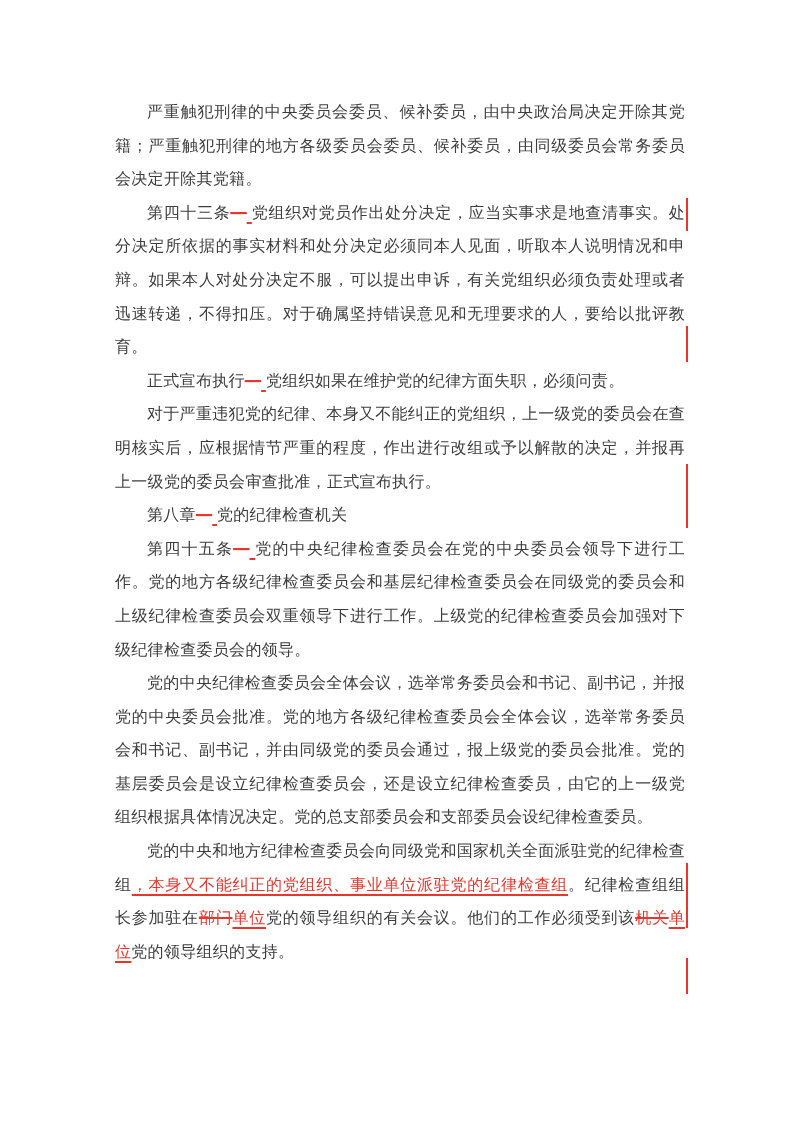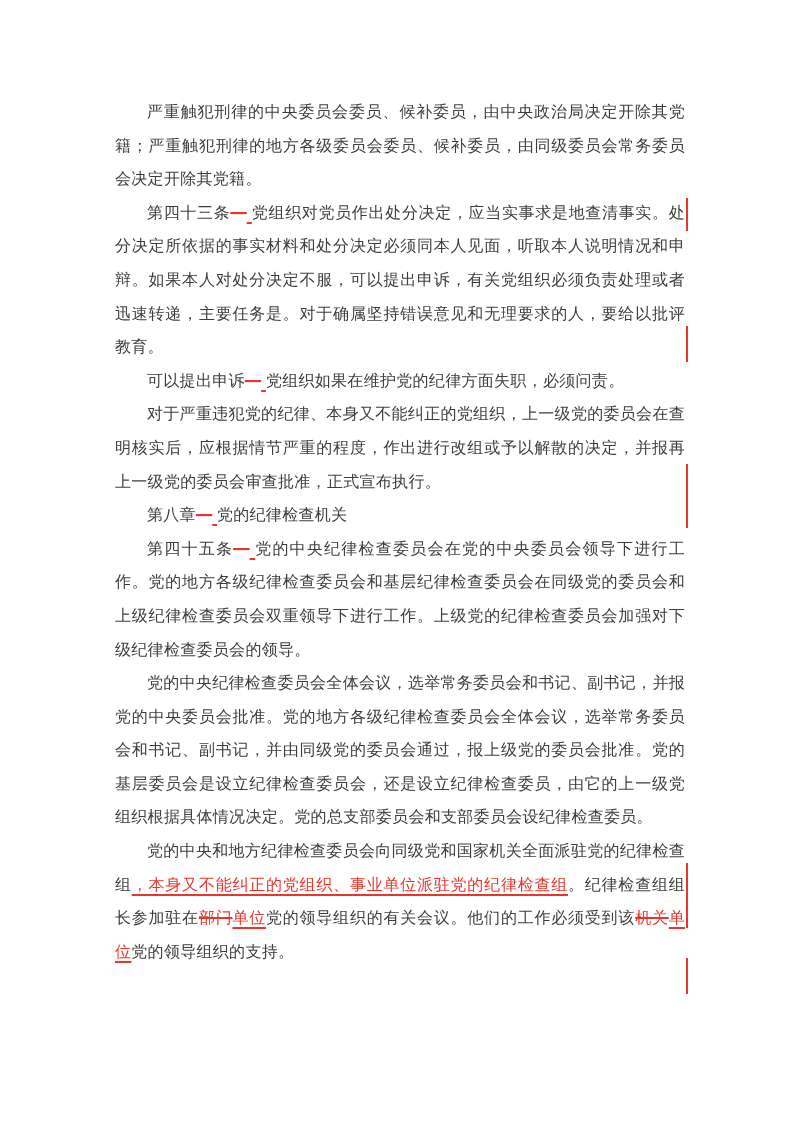--- a/index.html
+++ b/index.html
@@ -55,22 +55,22 @@
     width: 2px;
     background: var(--revision-red);
   }
 </style>
 </head>
 <body>
 
 <div class="page">
   <div class="textblock">
       <p class="para"><span class="run">严重触犯刑律的中央委员会委员、候补委员，由中央政治局决定开除其党籍；严重触犯刑律的地方各级委员会委员、候补委员，由同级委员会常务委员会决定开除其党籍。</span></p>
-      <p class="para"><span class="run">第四十三条</span><span class="del">—</span><span class="ins">&nbsp;</span><span class="run">党组织对党员作出处分决定，应当实事求是地查清事实。处分决定所依据的事实材料和处分决定必须同本人见面，听取本人说明情况和申辩。如果本人对处分决定不服，可以提出申诉，有关党组织必须负责处理或者迅速转递，主要任务是。对于确属坚持错误意见和无理要求的人，要给以批评教育。</span></p>
-      <p class="para"><span class="run">可以提出申诉</span><span class="del">—</span><span class="ins">&nbsp;</span><span class="run">党组织如果在维护党的纪律方面失职，必须问责。</span></p>
+      <p class="para"><span class="run">第四十三条</span><span class="del">—</span><span class="ins">&nbsp;</span><span class="run">党组织对党员作出处分决定，应当实事求是地查清事实。处分决定所依据的事实材料和处分决定必须同本人见面，听取本人说明情况和申辩。如果本人对处分决定不服，可以提出申诉，有关党组织必须负责处理或者迅速转递，不得扣压。对于确属坚持错误意见和无理要求的人，要给以批评教育。</span></p>
+      <p class="para"><span class="run">正式宣布执行</span><span class="del">—</span><span class="ins">&nbsp;</span><span class="run">党组织如果在维护党的纪律方面失职，必须问责。</span></p>
       <p class="para"><span class="run">对于严重违犯党的纪律、本身又不能纠正的党组织，上一级党的委员会在查明核实后，应根据情节严重的程度，作出进行改组或予以解散的决定，并报再上一级党的委员会审查批准，正式宣布执行。</span></p>
       <p class="para"><span class="run">第八章</span><span class="del">—</span><span class="ins">&nbsp;</span><span class="run">党的纪律检查机关</span></p>
       <p class="para"><span class="run">第四十五条</span><span class="del">—</span><span class="ins">&nbsp;</span><span class="run">党的中央纪律检查委员会在党的中央委员会领导下进行工作。党的地方各级纪律检查委员会和基层纪律检查委员会在同级党的委员会和上级纪律检查委员会双重领导下进行工作。上级党的纪律检查委员会加强对下级纪律检查委员会的领导。</span></p>
       <p class="para"><span class="run">党的中央纪律检查委员会全体会议，选举常务委员会和书记、副书记，并报党的中央委员会批准。党的地方各级纪律检查委员会全体会议，选举常务委员会和书记、副书记，并由同级党的委员会通过，报上级党的委员会批准。党的基层委员会是设立纪律检查委员会，还是设立纪律检查委员，由它的上一级党组织根据具体情况决定。党的总支部委员会和支部委员会设纪律检查委员。</span></p>
       <p class="para"><span class="run">党的中央和地方纪律检查委员会向同级党和国家机关全面派驻党的纪律检查组</span><span class="ins">，本身又不能纠正的党组织、事业单位派驻党的纪律检查组</span><span class="run">。纪律检查组组长参加驻在</span><span class="del">部门</span><span class="ins">单位</span><span class="run">党的领导组织的有关会议。他们的工作必须受到该</span><span class="del">机关</span><span class="ins">单位</span><span class="run">党的领导组织的支持。</span></p>
     </div>
 <div class="change-bar" style="left: 686px; top: 198px; height: 33px;"></div>
     <div class="change-bar" style="left: 686px; top: 326px; height: 36px;"></div>
     <div class="change-bar" style="left: 686px; top: 464px; height: 64px;"></div>
     <div class="change-bar" style="left: 686px; top: 863px; height: 65px;"></div>

